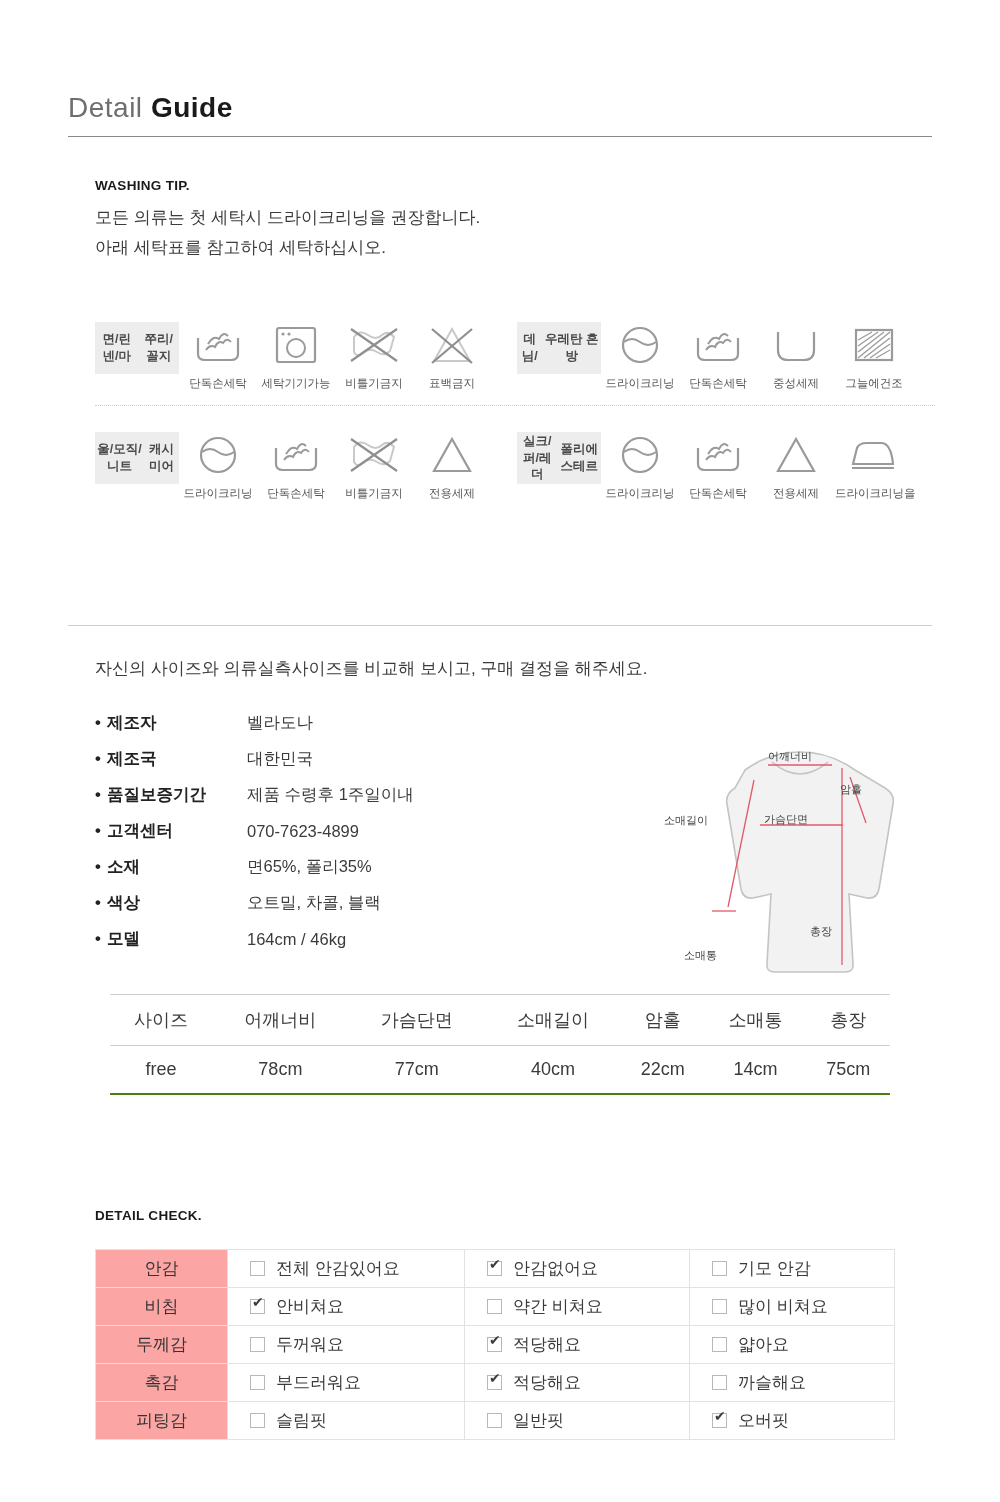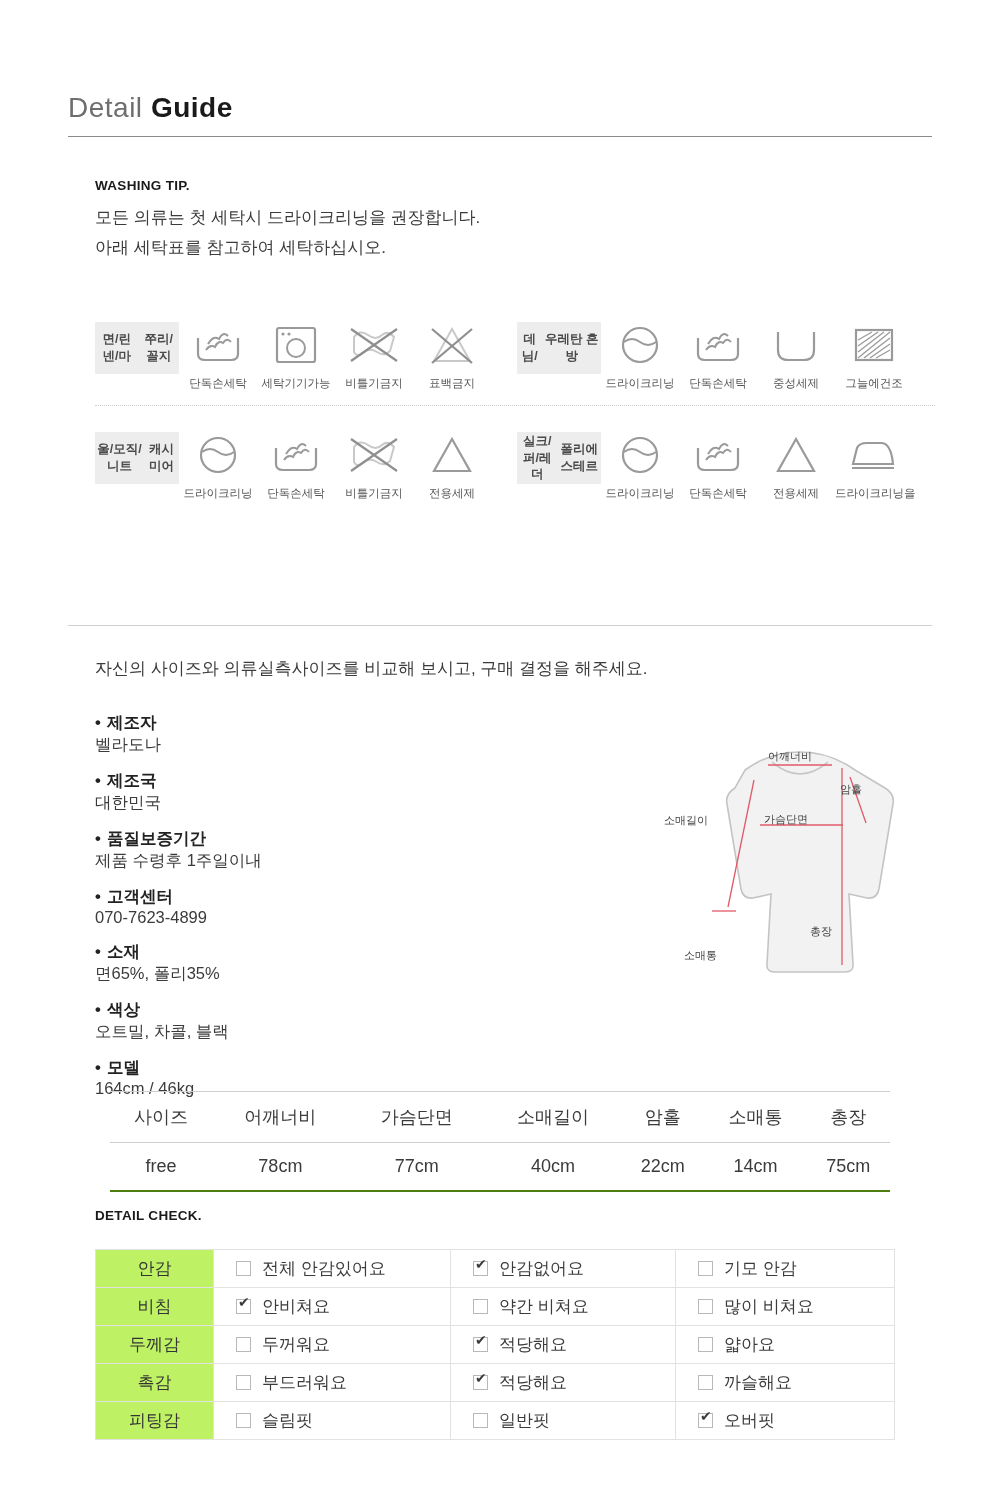--- a/index.html
+++ b/index.html
@@ -43,44 +43,44 @@
     position:absolute; left:95px; width:840px; height:0;
     border-top:1px dotted #cfcfcf;
   }
 
   
   .divider { position:absolute; left:68px; top:625px; width:864px; border-top:1px solid #cfcfcf; }
 
   
   .sizeinfo { position:absolute; left:95px; top:652px; width:560px; }
   .spec-list { margin-top:30px; }
-  .spec-row { display:flex; align-items:flex-start; margin-bottom:14px;flex-direction:column; }
+  .spec-row { display:flex; align-items:center; margin-bottom:14px; }
   .spec-key { width:152px; font-size:16.5px; font-weight:bold; color:#222; }
   .spec-key .dot { display:inline-block; width:12px; }
   .spec-val { font-size:16.5px; color:#3b3b3b; }
 
   
   .figure { position:absolute; left:650px; top:735px; width:300px; height:270px; }
 
   
-  .sizetable { position:absolute; left:110px; top:1091px; width:780px; }
+  .sizetable { position:absolute; left:110px; top:994px; width:780px; }
   .sizetable table { border-collapse:collapse; width:100%; }
   .sizetable th, .sizetable td {
     text-align:center; font-size:18px; font-weight:normal; color:#3b3b3b;
     padding:13px 0;
   }
   .sizetable thead th { border-top:1px solid #cfcfcf; border-bottom:1px solid #cfcfcf; }
   .sizetable tbody td { border-bottom:2px solid #4d7c0f; }
 
   
   .detailcheck { position:absolute; left:95px; top:1208px; width:800px; }
   .dc-table { border-collapse:collapse; width:800px; margin-top:26px; }
   .dc-table td { border:1px solid #e2e2e2; height:38px; }
   .dc-label {
-    width:118px; background:#bef264; text-align:center;
+    width:132px; background:#fca5a5; text-align:center;
     font-size:17px; color:#333;
   }
   .dc-opt { padding-left:22px; font-size:17px; color:#3b3b3b; white-space:nowrap; }
   .dc-opt.w1 { width:237px; }
   .dc-opt.w2 { width:225px; }
   .box {
     display:inline-block; width:15px; height:15px; border:1px solid #b8b8b8;
     margin-right:11px; position:relative; top:2px; background:#fff;
   }
   .box.checked::after {

